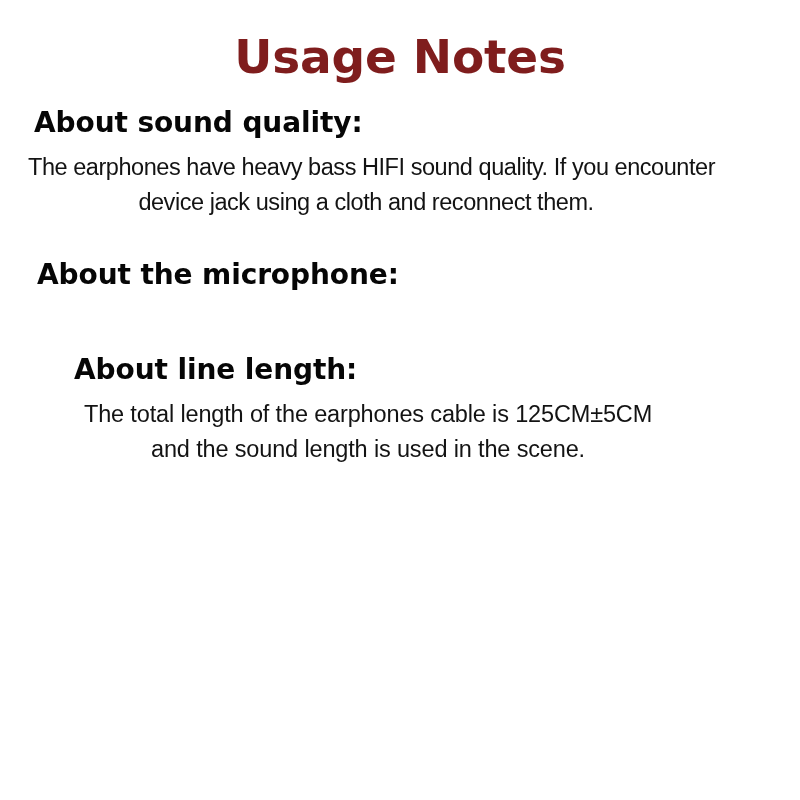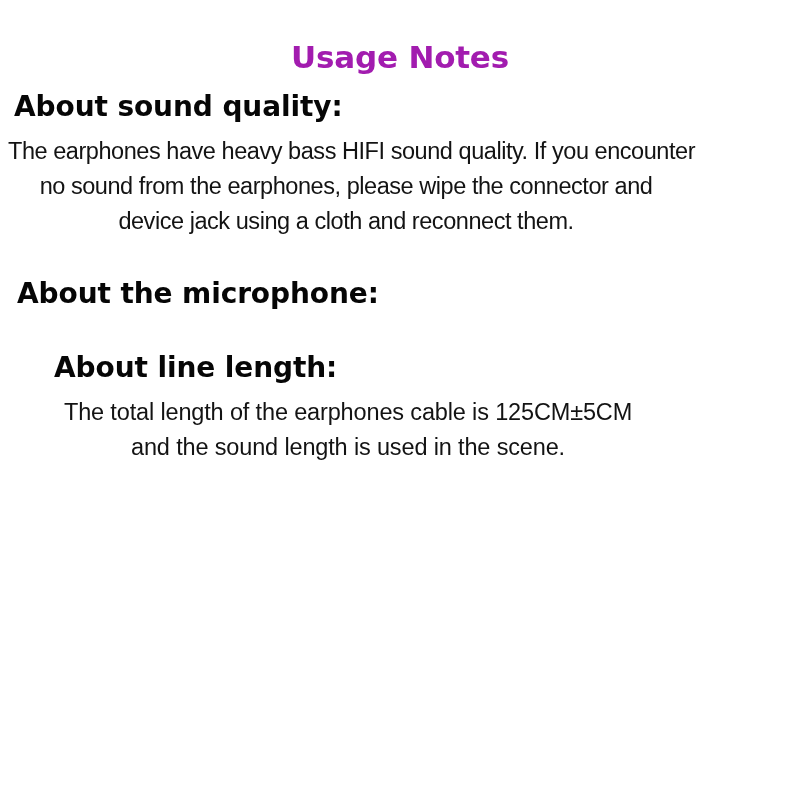--- a/index.html
+++ b/index.html
@@ -26,33 +26,34 @@
   
   .doc-title {
     margin: 0;
     padding: 0;
     position: absolute;
     top: 28px;
     left: 0;
     width: 800px;
     text-align: center;
     font-family: "DejaVu Sans", "Liberation Sans", sans-serif;
-    font-size: 31px;
+    font-size: 47px;
     font-weight: 700;
     letter-spacing: -0.2px;
     line-height: 58px;
-    color: #a21caf;
+    color: #7f1d1d;
   }
 
   
   .sections {
     position: absolute;
-    top: 88px;
+    top: 104px;
     left: 0;
     width: 686px;
+    padding-left: 20px;
   }
 
   .section {
     margin: 0 0 34px 0;
   }
   .section:last-child {
     margin-bottom: 0;
   }
 
   .section-heading {
@@ -86,36 +87,35 @@
 
   
   .section--sound   .section-heading { padding-left: 14px; }
   .section--sound   .section-body    { padding-left: 8px; letter-spacing: -0.45px; }
   .section--mic     .section-heading { padding-left: 17px; }
   .section--mic     .section-body    { padding-left: 10px; letter-spacing: -0.3px; }
   .section--length  .section-heading { padding-left: 18px; margin-left: 36px; }
   .section--length  .section-body    { padding-left: 12px; letter-spacing: -0.15px; }
 
   .section--sound  { margin-bottom: 36px; }
-  .section--mic    { margin-bottom: 36px; }
+  .section--mic    { margin-bottom: 57px; }
 </style>
 </head>
 <body>
 
 <div class="page">
 
   <h1 class="doc-title">Usage Notes</h1>
 
   <div class="sections">
 
     <section class="section section--sound">
       <h2 class="section-heading">About sound quality:</h2>
       <p class="section-body">
         <span class="line">The earphones have heavy bass HIFI sound quality. If you encounter</span>
-        <span class="line">no sound from the earphones, please wipe the connector and</span>
         <span class="line">device jack using a cloth and reconnect them.</span>
       </p>
     </section>
 
     <section class="section section--mic">
       <h2 class="section-heading">About the microphone:</h2>
     </section>
 
     <section class="section section--length">
       <h2 class="section-heading">About line length:</h2>

